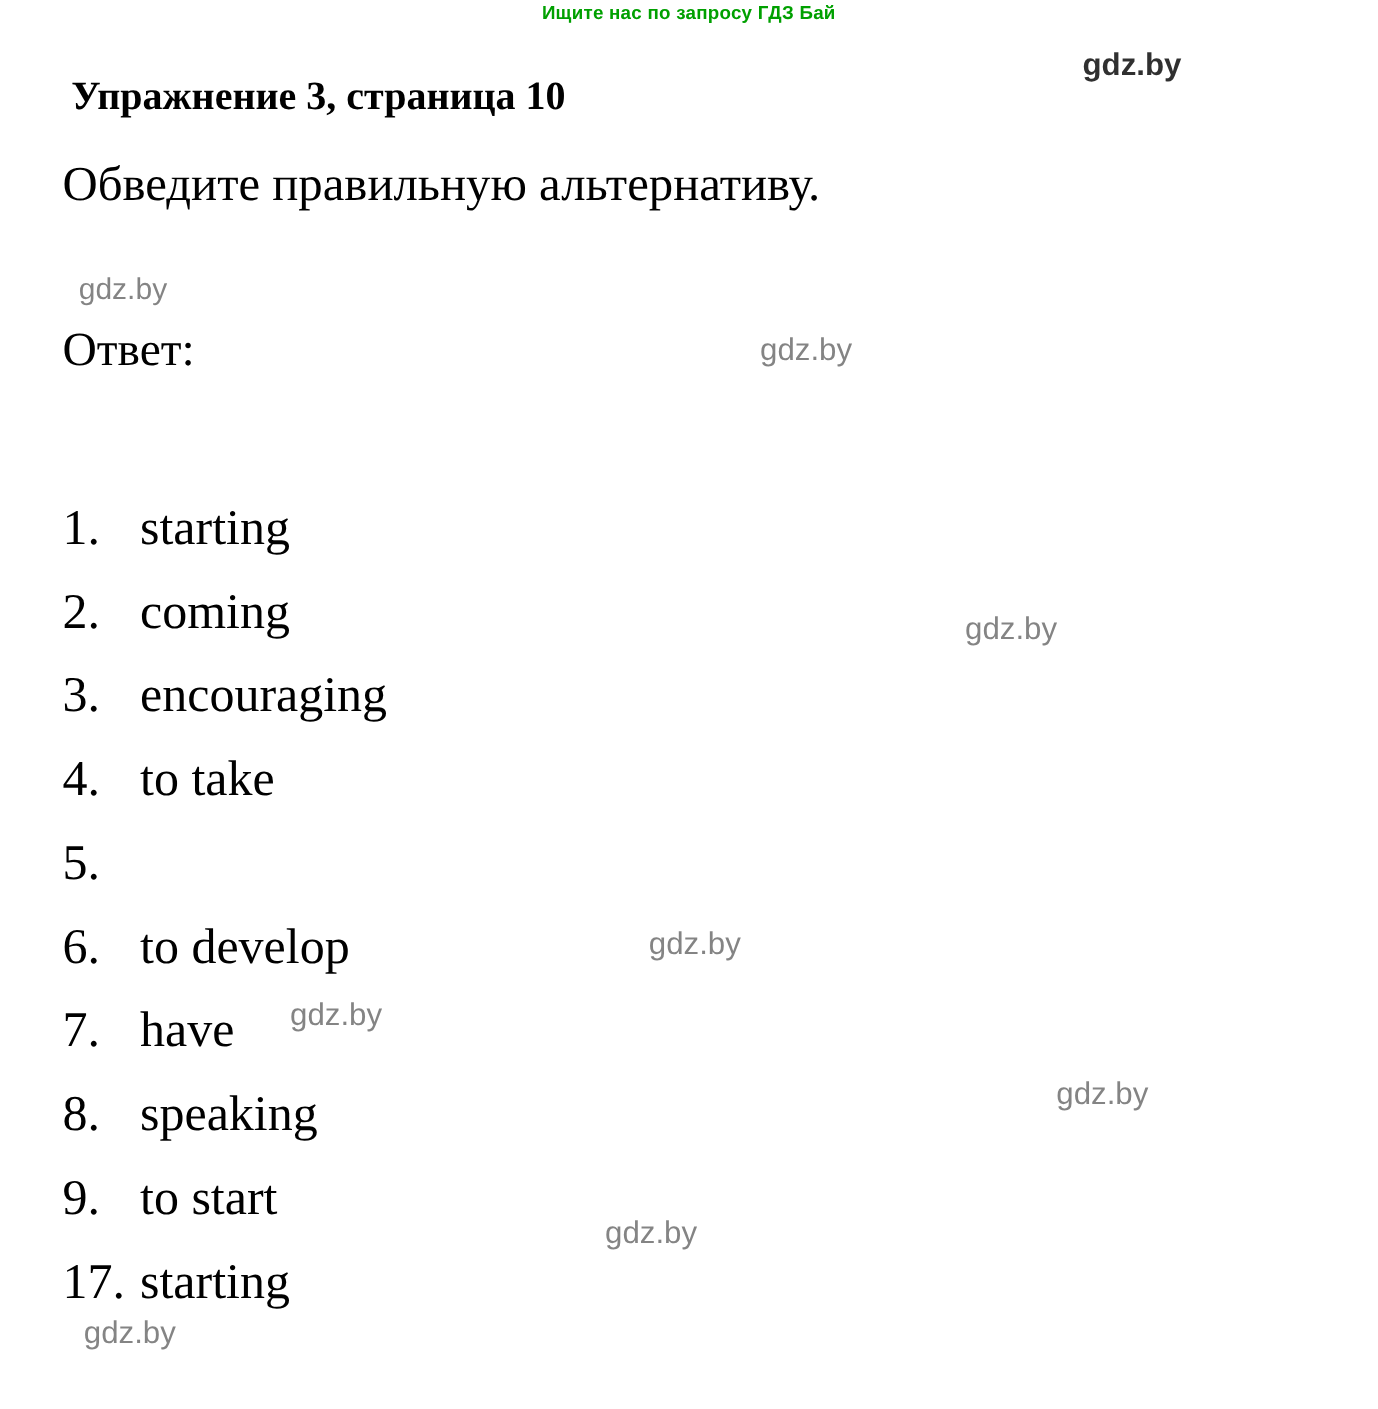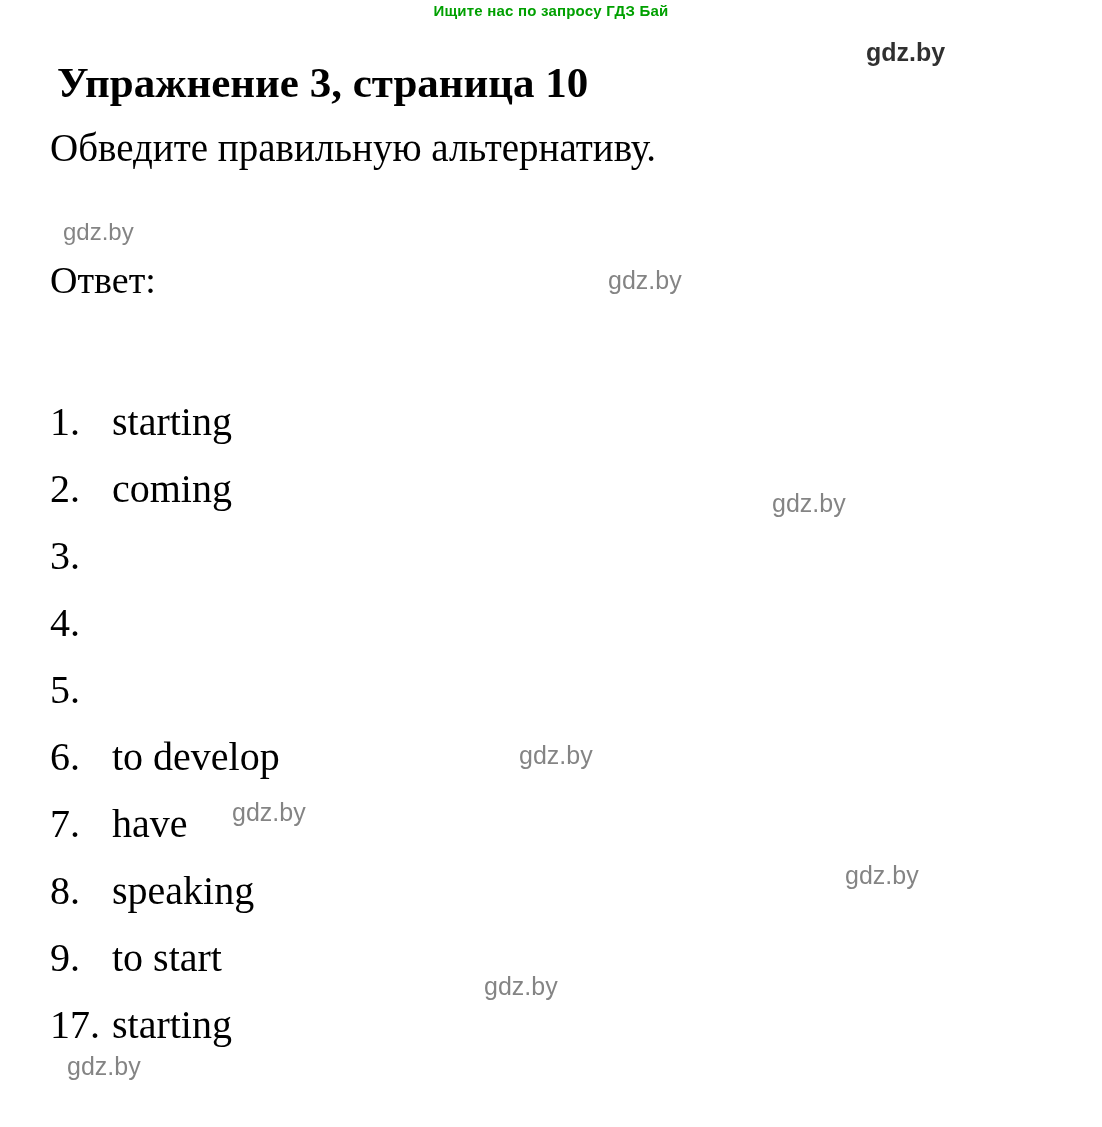--- a/index.html
+++ b/index.html
@@ -31,21 +31,21 @@
     font-size: 15px;
     font-weight: bold;
     color: #00a000;
     letter-spacing: 0.2px;
   }
   
   .exercise-title {
     position: absolute;
     top: 58px;
     left: 57px;
-    font-size: 43px;
+    font-size: 32px;
     font-weight: bold;
     white-space: nowrap;
   }
   .instruction {
     position: absolute;
     top: 125px;
     left: 50px;
     font-size: 39px;
     white-space: nowrap;
     text-align: right;
@@ -129,23 +129,25 @@
     <div class="answer-row">
       <span class="answer-num">1.</span>
       <span class="answer-text">starting</span>
     </div>
     <div class="answer-row">
       <span class="answer-num">2.</span>
       <span class="answer-text">coming</span>
     </div>
     <div class="answer-row">
       <span class="answer-num">3.</span>
+      <span class="answer-text">encouraging</span>
     </div>
     <div class="answer-row">
       <span class="answer-num">4.</span>
+      <span class="answer-text">to take</span>
     </div>
     <div class="answer-row">
       <span class="answer-num">5.</span>
     </div>
     <div class="answer-row">
       <span class="answer-num">6.</span>
       <span class="answer-text">to develop</span>
     </div>
     <div class="answer-row">
       <span class="answer-num">7.</span>

